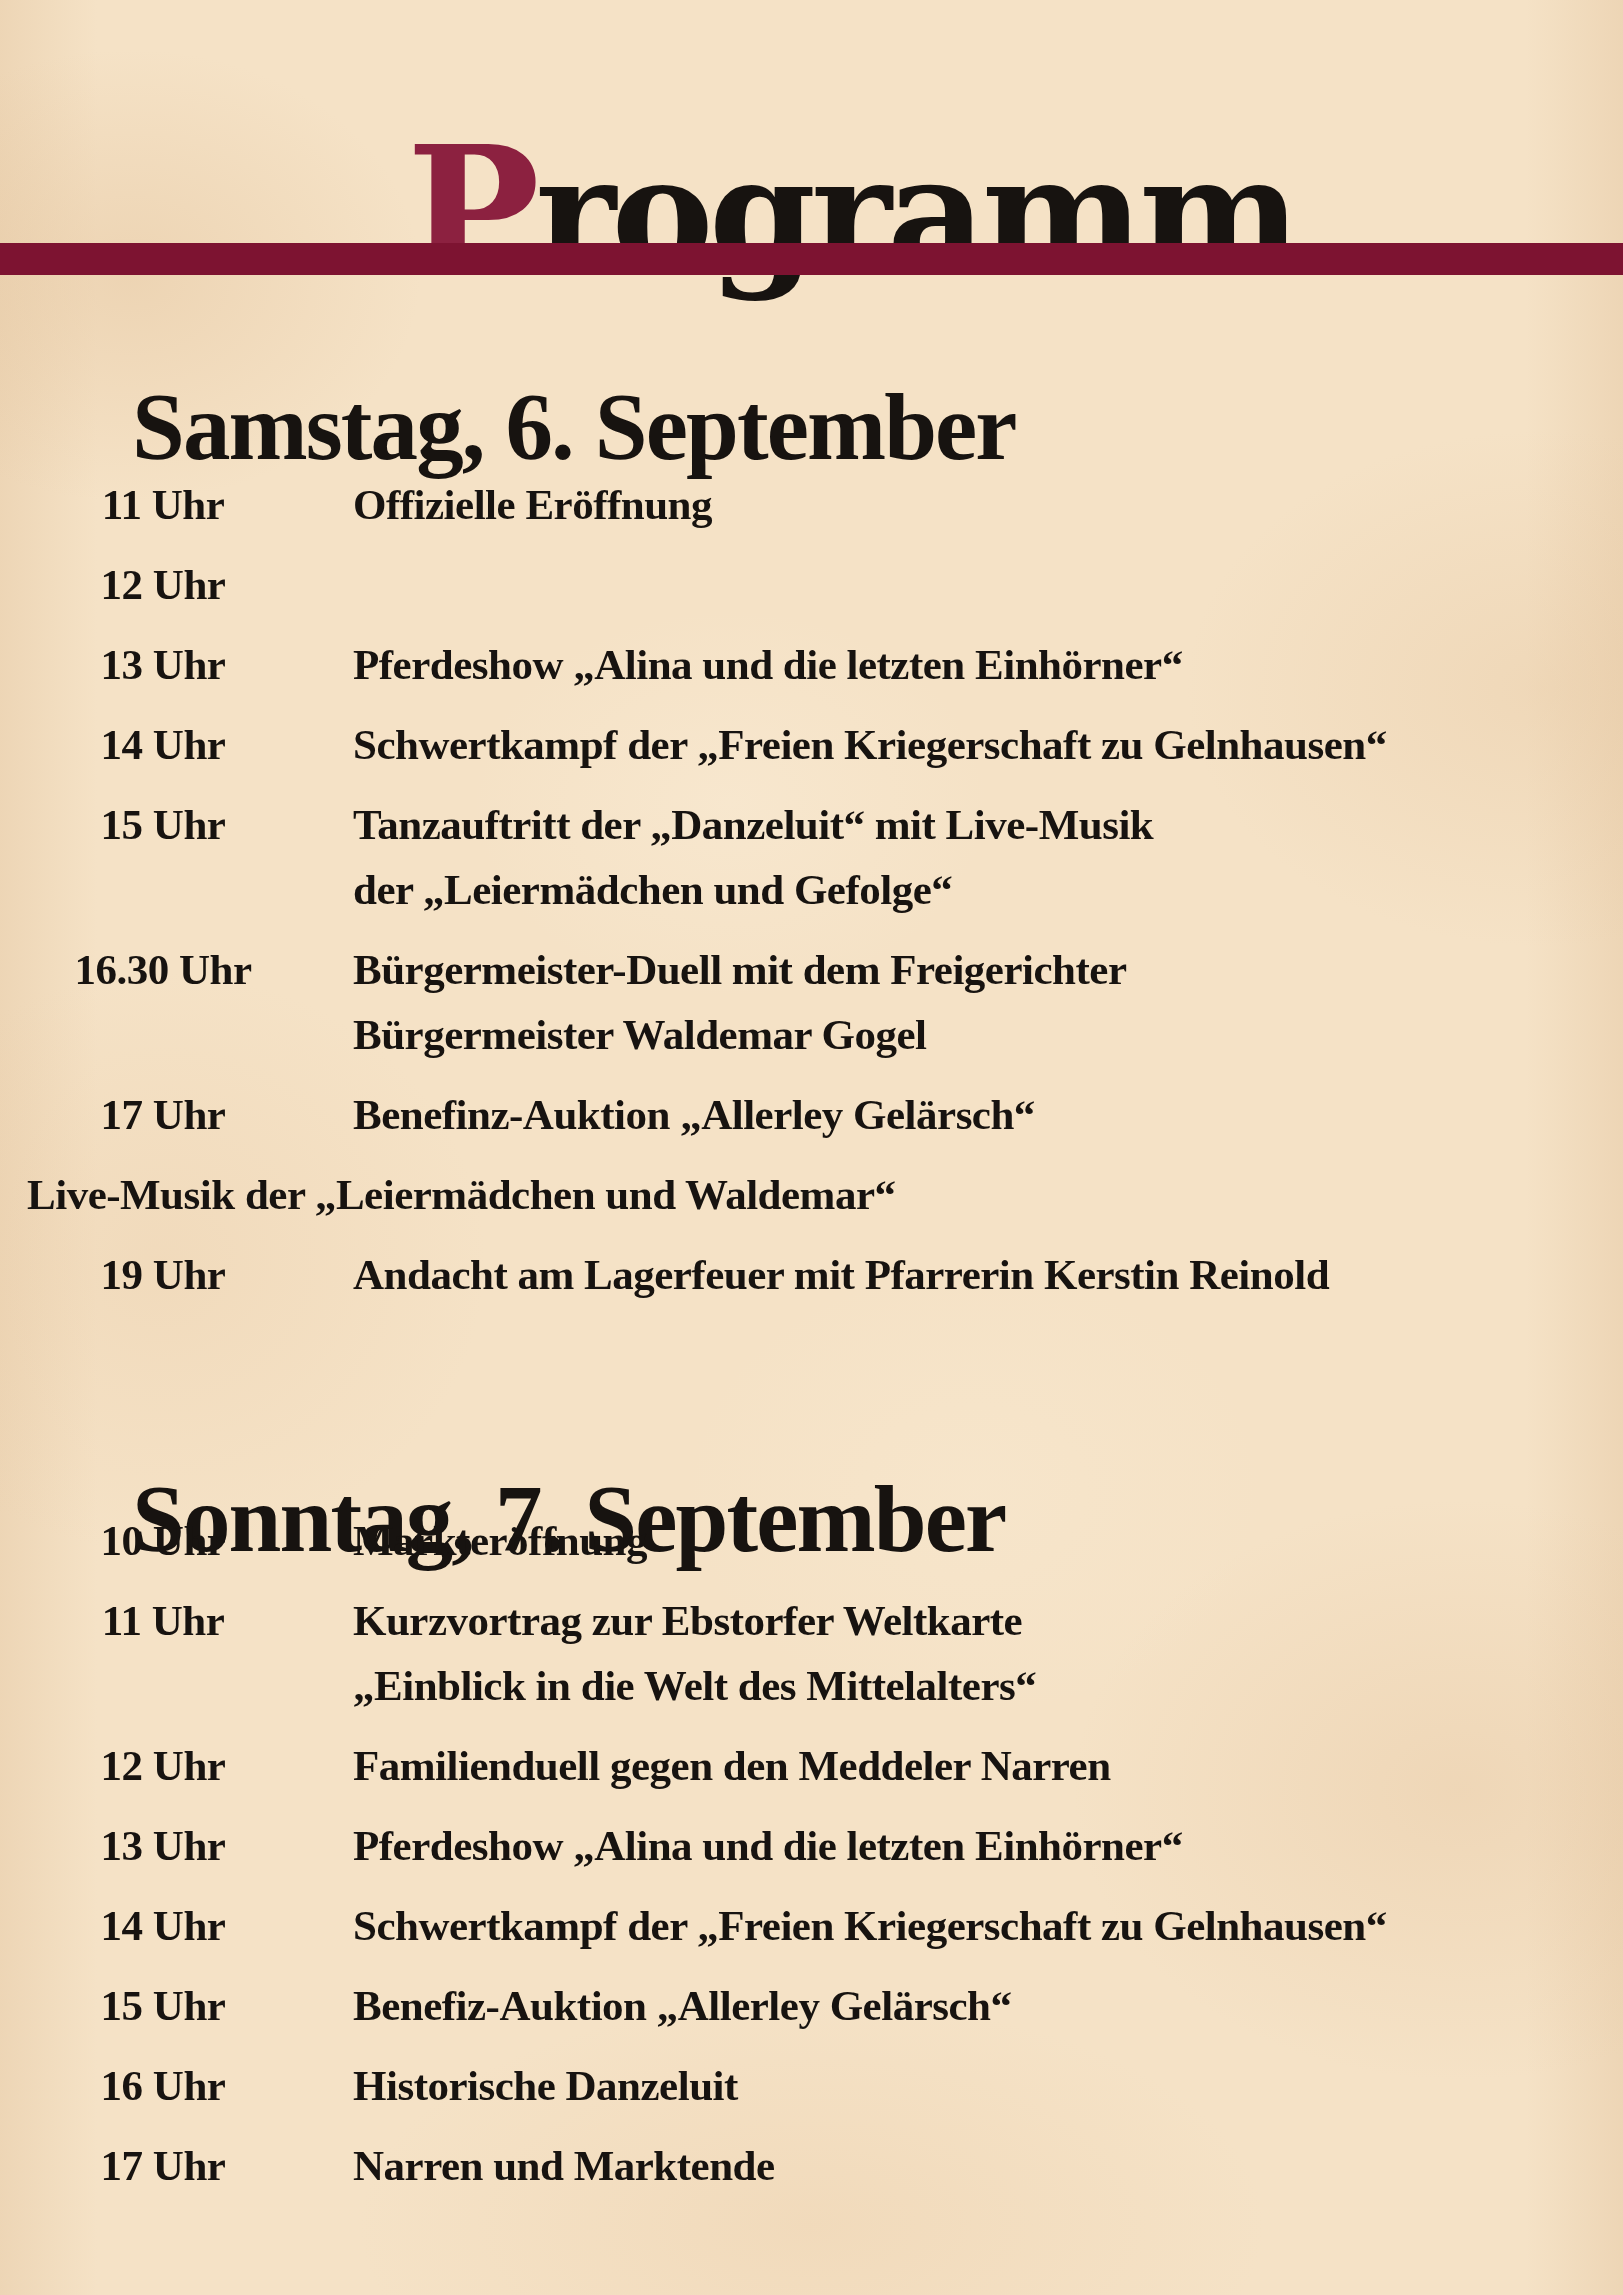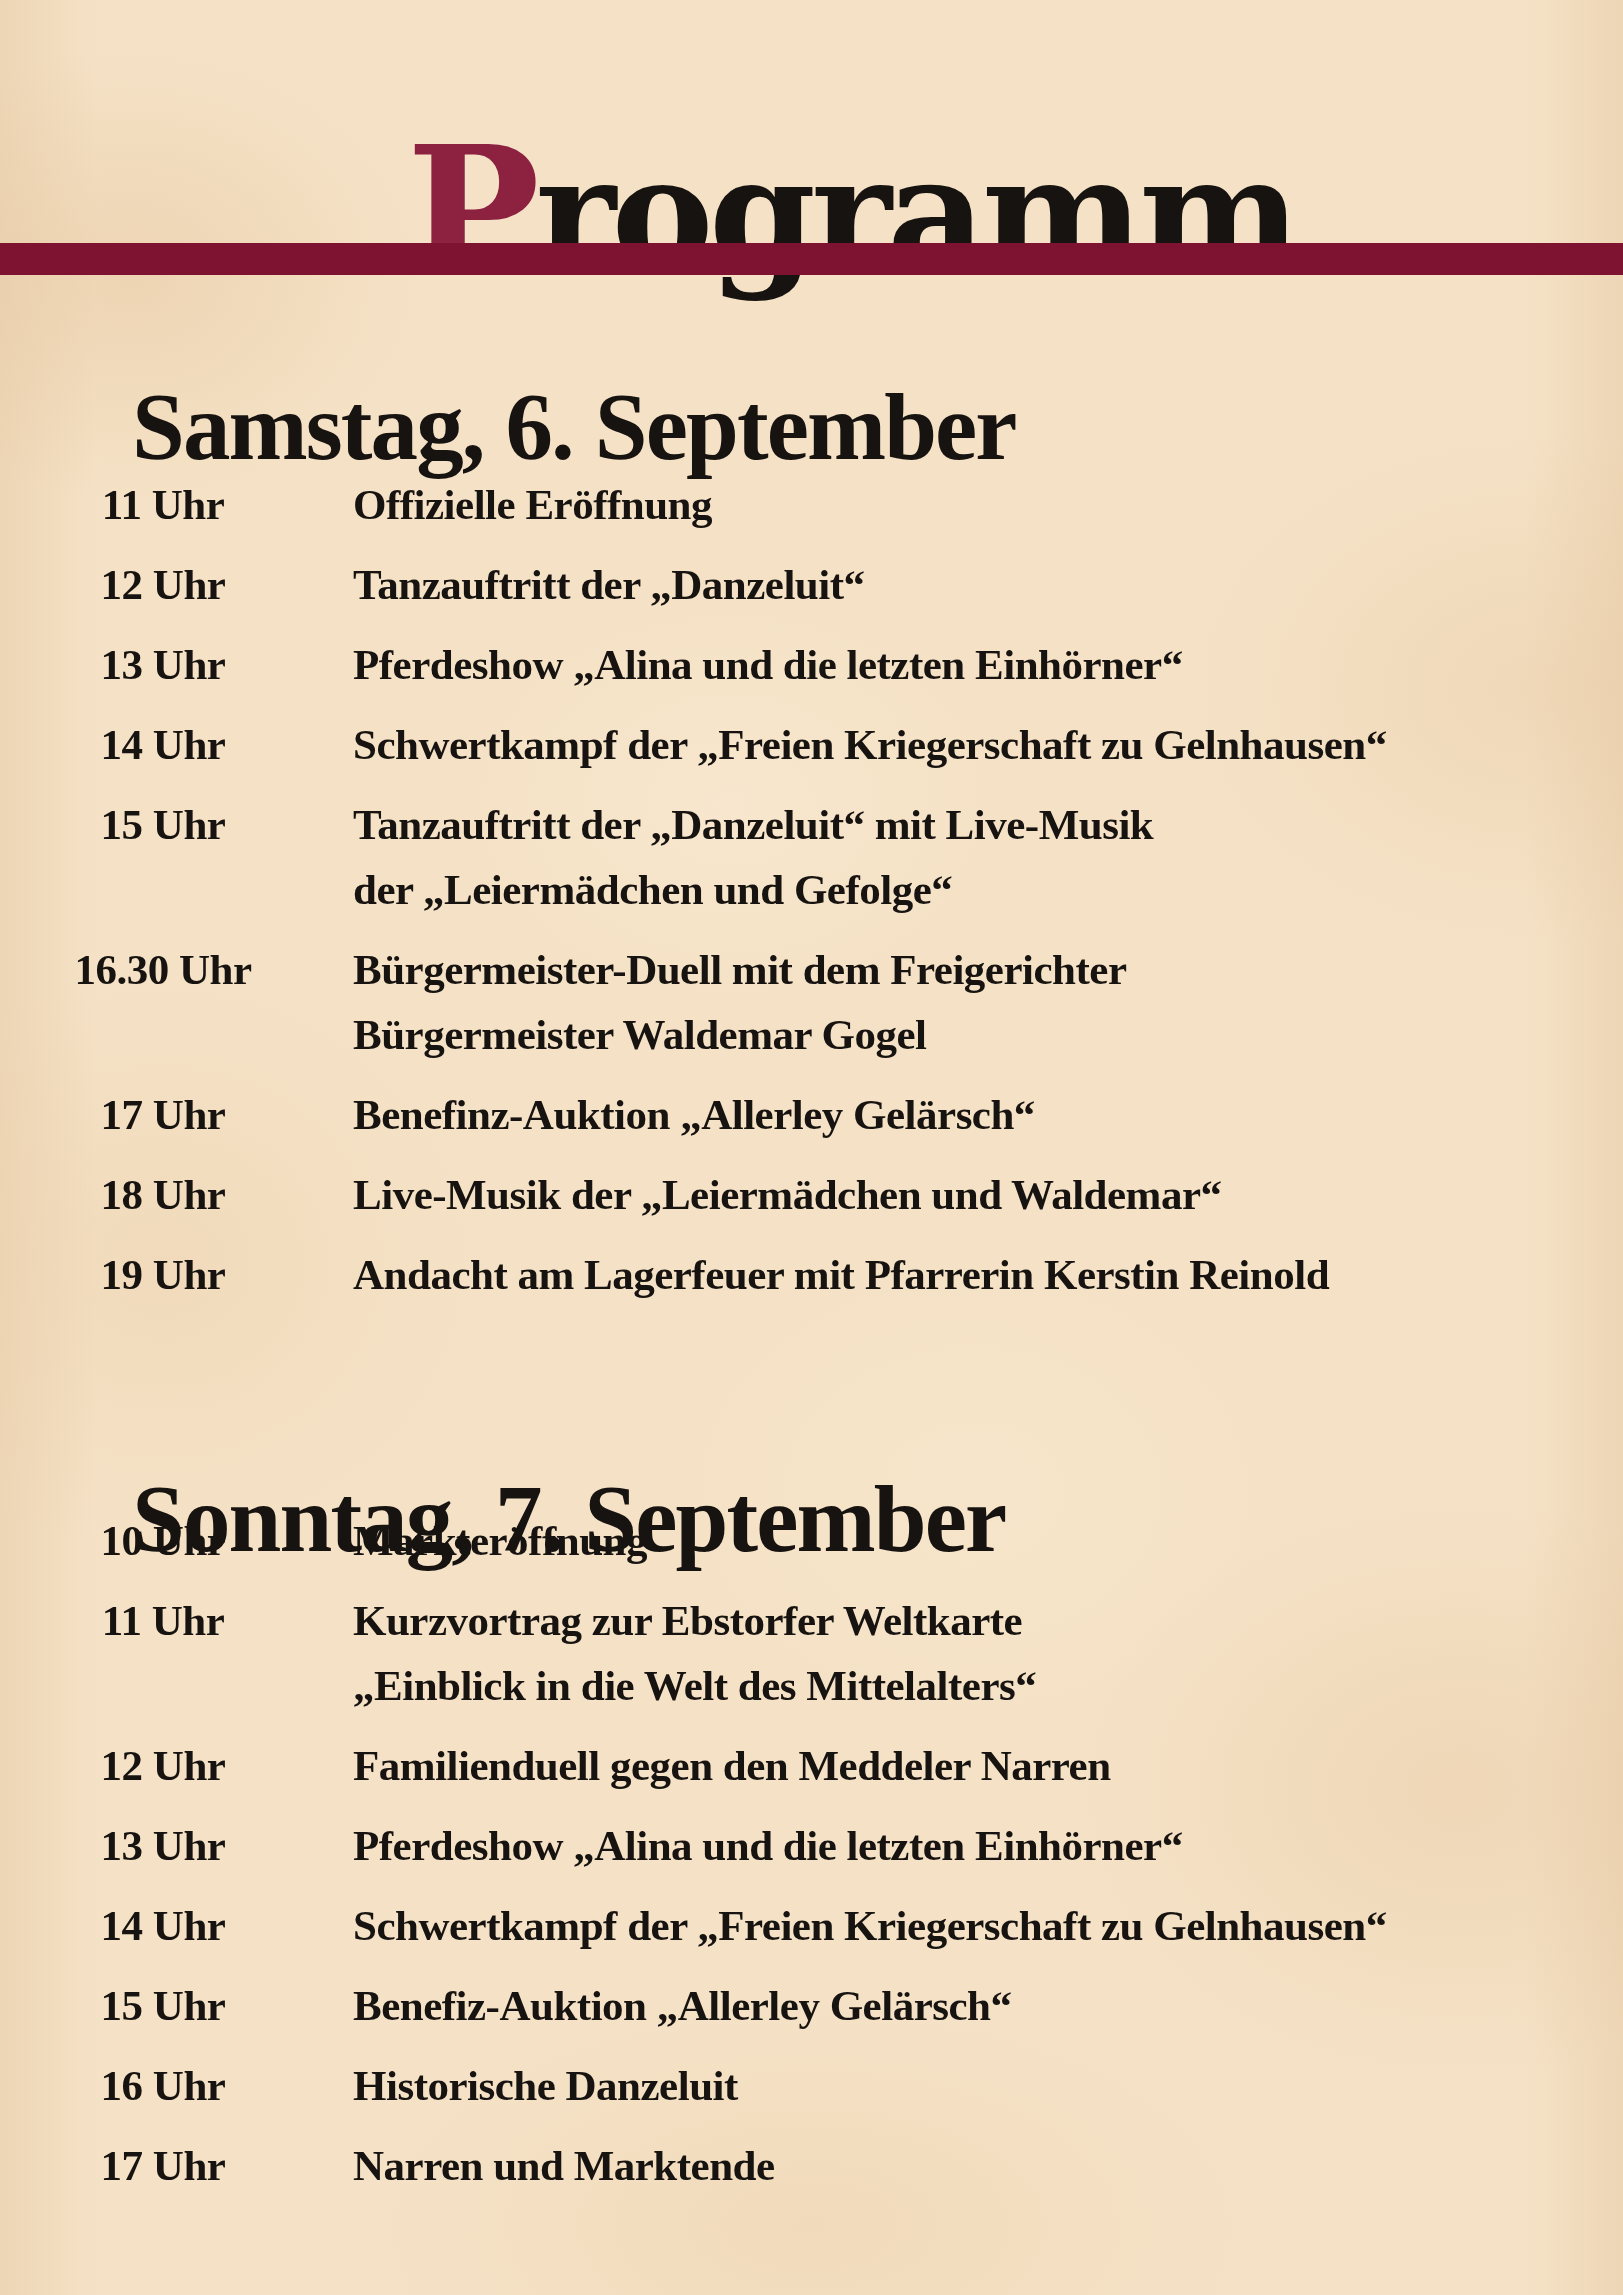--- a/index.html
+++ b/index.html
@@ -95,21 +95,20 @@
 
   <h2 class="day-heading heading-samstag">Samstag, 6. September</h2>
 
   <div class="schedule schedule-samstag">
     <div class="row">
       <div class="time">11 Uhr</div>
       <div class="event">Offizielle Eröffnung</div>
     </div>
     <div class="row">
       <div class="time">12 Uhr</div>
-      <div class="event">Tanzauftritt der „Danzeluit“</div>
     </div>
     <div class="row">
       <div class="time">13 Uhr</div>
       <div class="event">Pferdeshow „Alina und die letzten Einhörner“</div>
     </div>
     <div class="row">
       <div class="time">14 Uhr</div>
       <div class="event">Schwertkampf der „Freien Kriegerschaft zu Gelnhausen“</div>
     </div>
     <div class="row">
@@ -120,21 +119,20 @@
     <div class="row">
       <div class="time">16.30 Uhr</div>
       <div class="event">Bürgermeister-Duell mit dem Freigerichter
 Bürgermeister Waldemar Gogel</div>
     </div>
     <div class="row">
       <div class="time">17 Uhr</div>
       <div class="event">Benefinz-Auktion „Allerley Gelärsch“</div>
     </div>
     <div class="row">
-      <div class="time">18 Uhr</div>
       <div class="event">Live-Musik der „Leiermädchen und Waldemar“</div>
     </div>
     <div class="row">
       <div class="time">19 Uhr</div>
       <div class="event">Andacht am Lagerfeuer mit Pfarrerin Kerstin Reinold</div>
     </div>
   </div>
 
   <h2 class="day-heading heading-sonntag">Sonntag, 7. September</h2>
 

